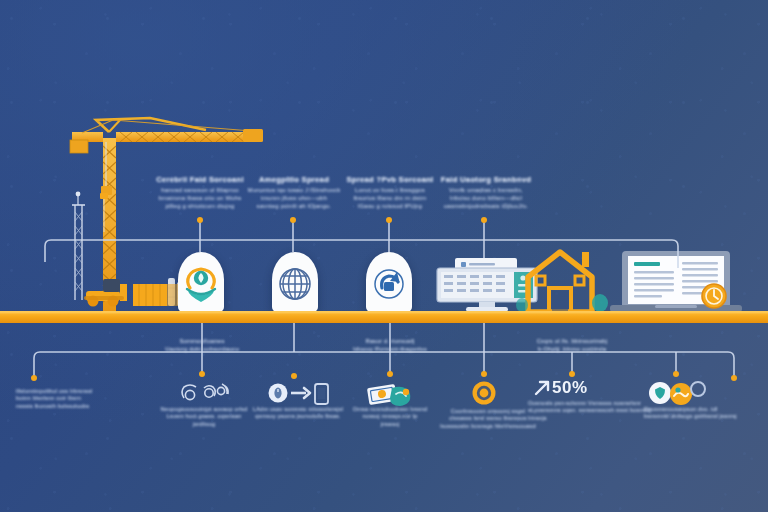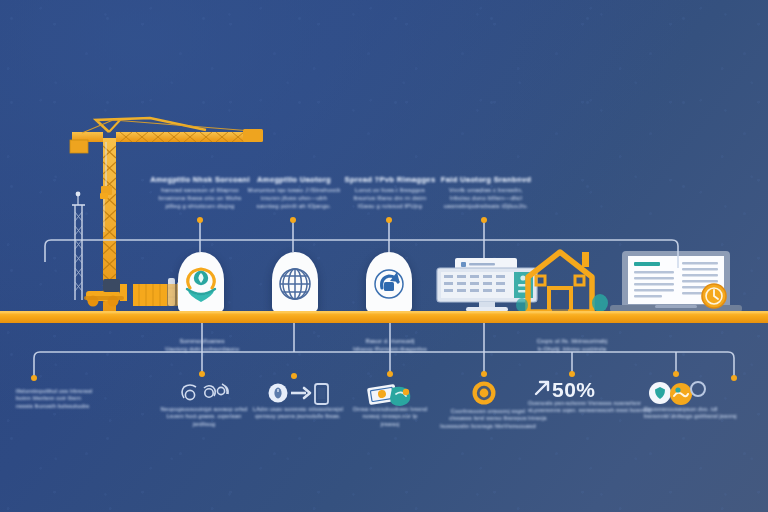--- a/index.html
+++ b/index.html
@@ -46,21 +46,21 @@
   .txt.mid{font-size:5.9px;color:#c2cfe6;}
   .txt.btm{font-size:5.6px;color:#b9c8e2;text-align:left;}
   .txt.btmc{font-size:5.6px;color:#b9c8e2;text-align:center;}
 
   .card{
     position:absolute;background:#fbfcfd;
     border-radius:50% 50% 5px 5px / 46% 46% 5px 5px;
     box-shadow:0 3px 9px rgba(8,20,45,.30);
   }
   .pct{
-    position:absolute;color:#eef3fb;font-weight:700;font-size:21px;
+    position:absolute;color:#eef3fb;font-weight:700;font-size:17px;
     filter:blur(.7px);letter-spacing:.5px;
   }
 </style>
 </head>
 <body>
 
 <div id="stage">
 
   <svg class="lyr" viewBox="0 0 768 512">
     <defs>
@@ -355,31 +355,31 @@
     <g transform="translate(648,380)">
       <circle cx="12" cy="13" r="11" fill="#f4f7fc"></circle>
       <path d="M12 7 L17 9.4 Q17 16 12 19 Q7 16 7 9.4 Z" fill="#2aa6a0"></path>
       <circle cx="33" cy="14" r="11" fill="#f5a81c"></circle>
       <path d="M26 16 Q30 10 35 15 Q38 18 40 14" fill="none" stroke="#fff6e3" stroke-width="2" stroke-linecap="round"></path>
       <circle cx="30" cy="10" r="2.6" fill="#2aa6a0"></circle>
       <circle cx="50" cy="9" r="7" fill="none" stroke="#b9c8e2" stroke-width="2"></circle>
     </g>
   </svg>
 
-  <div class="txt hdr" style="left:140px;top:175px;width:120px;">Amegpttlo Nhsk Sorcoanl</div>
+  <div class="txt hdr" style="left:140px;top:175px;width:120px;">Cerebril Faid Sorcoanl</div>
   <div class="txt bdy" style="left:140px;top:187px;width:120px;">hanvad  sanoson ul  llilaproo
 bmatrona  lbasa  otio un  Wohs
 jdlleg  g  shtoticum  dtujng</div>
 
-  <div class="txt hdr" style="left:234px;top:175px;width:120px;">Amegpttlo Uaotorg</div>
+  <div class="txt hdr" style="left:234px;top:175px;width:120px;">Amegpttlo Spread</div>
   <div class="txt bdy" style="left:234px;top:187px;width:120px;">Mununtus iqu  tosau  J  lSlnshuvck
 tmunm  jlluss  uhm—ubh
 savnteg  pcinili  ah  lOjangu.</div>
 
-  <div class="txt hdr" style="left:330px;top:175px;width:120px;">Spread ?Pvb Rimagges</div>
+  <div class="txt hdr" style="left:330px;top:175px;width:120px;">Spread ?Pvb Sorcoanl</div>
   <div class="txt bdy" style="left:330px;top:187px;width:120px;">Lonut  uv  lioss.t  lbssggos
 lbsorius  lllano  dm  rn  dstrn
 lGasu  g  rotssod  lPUjrg</div>
 
   <div class="txt hdr" style="left:424px;top:175px;width:124px;">Faid  Uaotorg  Sranbnvd</div>
   <div class="txt bdy" style="left:424px;top:187px;width:124px;">Vmrlk  umadias  c  bsnsslin,
 lribcisu  duno  blllsm—dltcl
 uasmsbnjodnsbsats  tDjluoJ/u.</div>
 
   <div class="txt mid" style="left:142px;top:338px;width:120px;">Sommouftoanes

